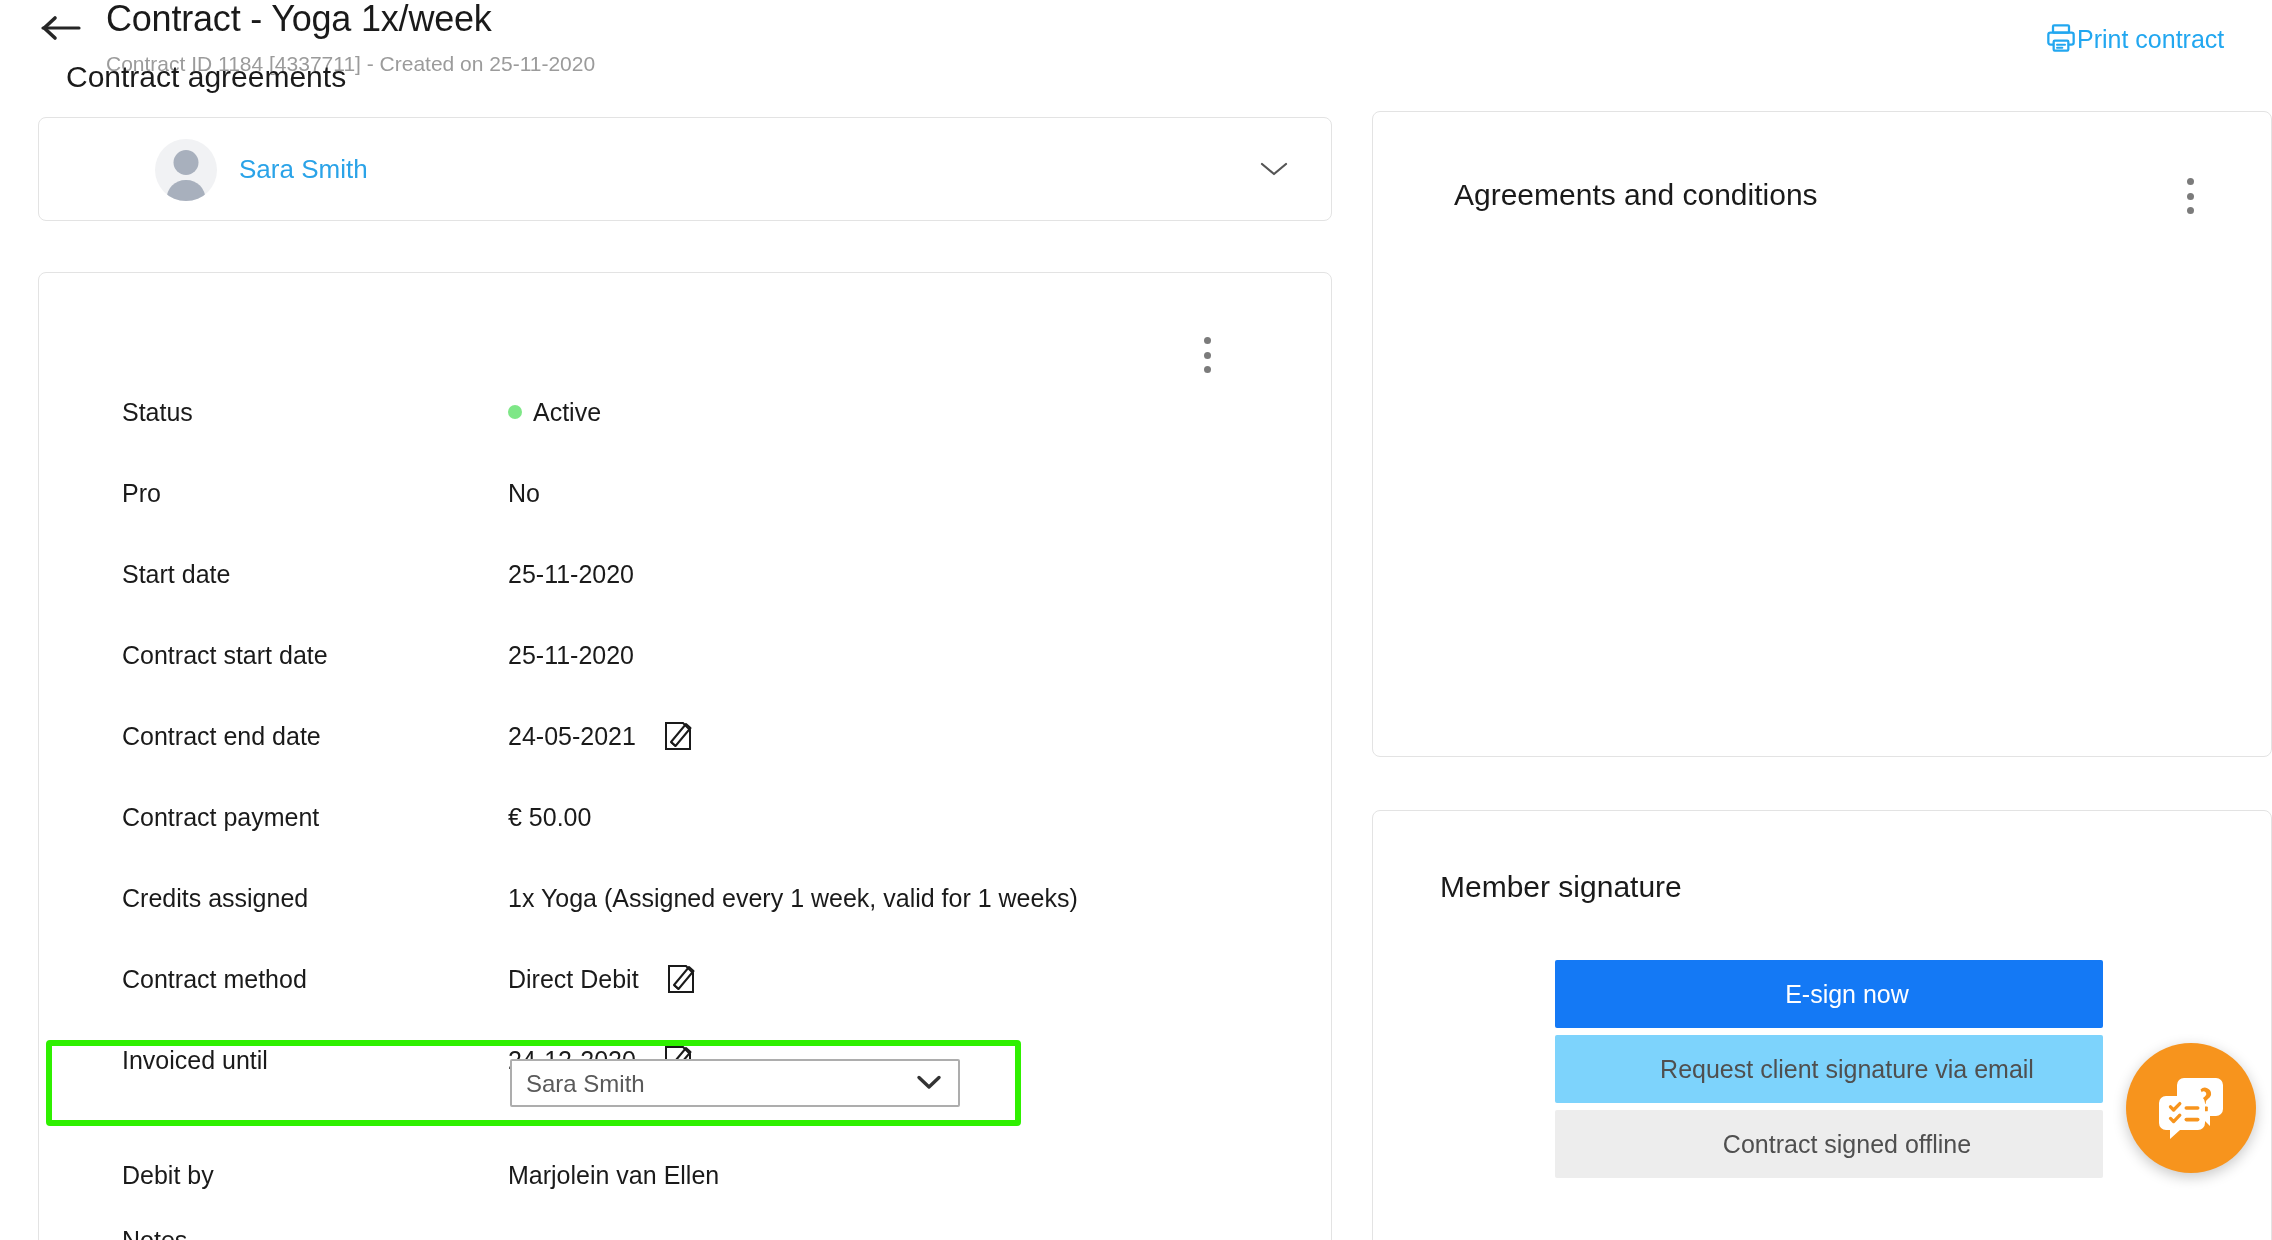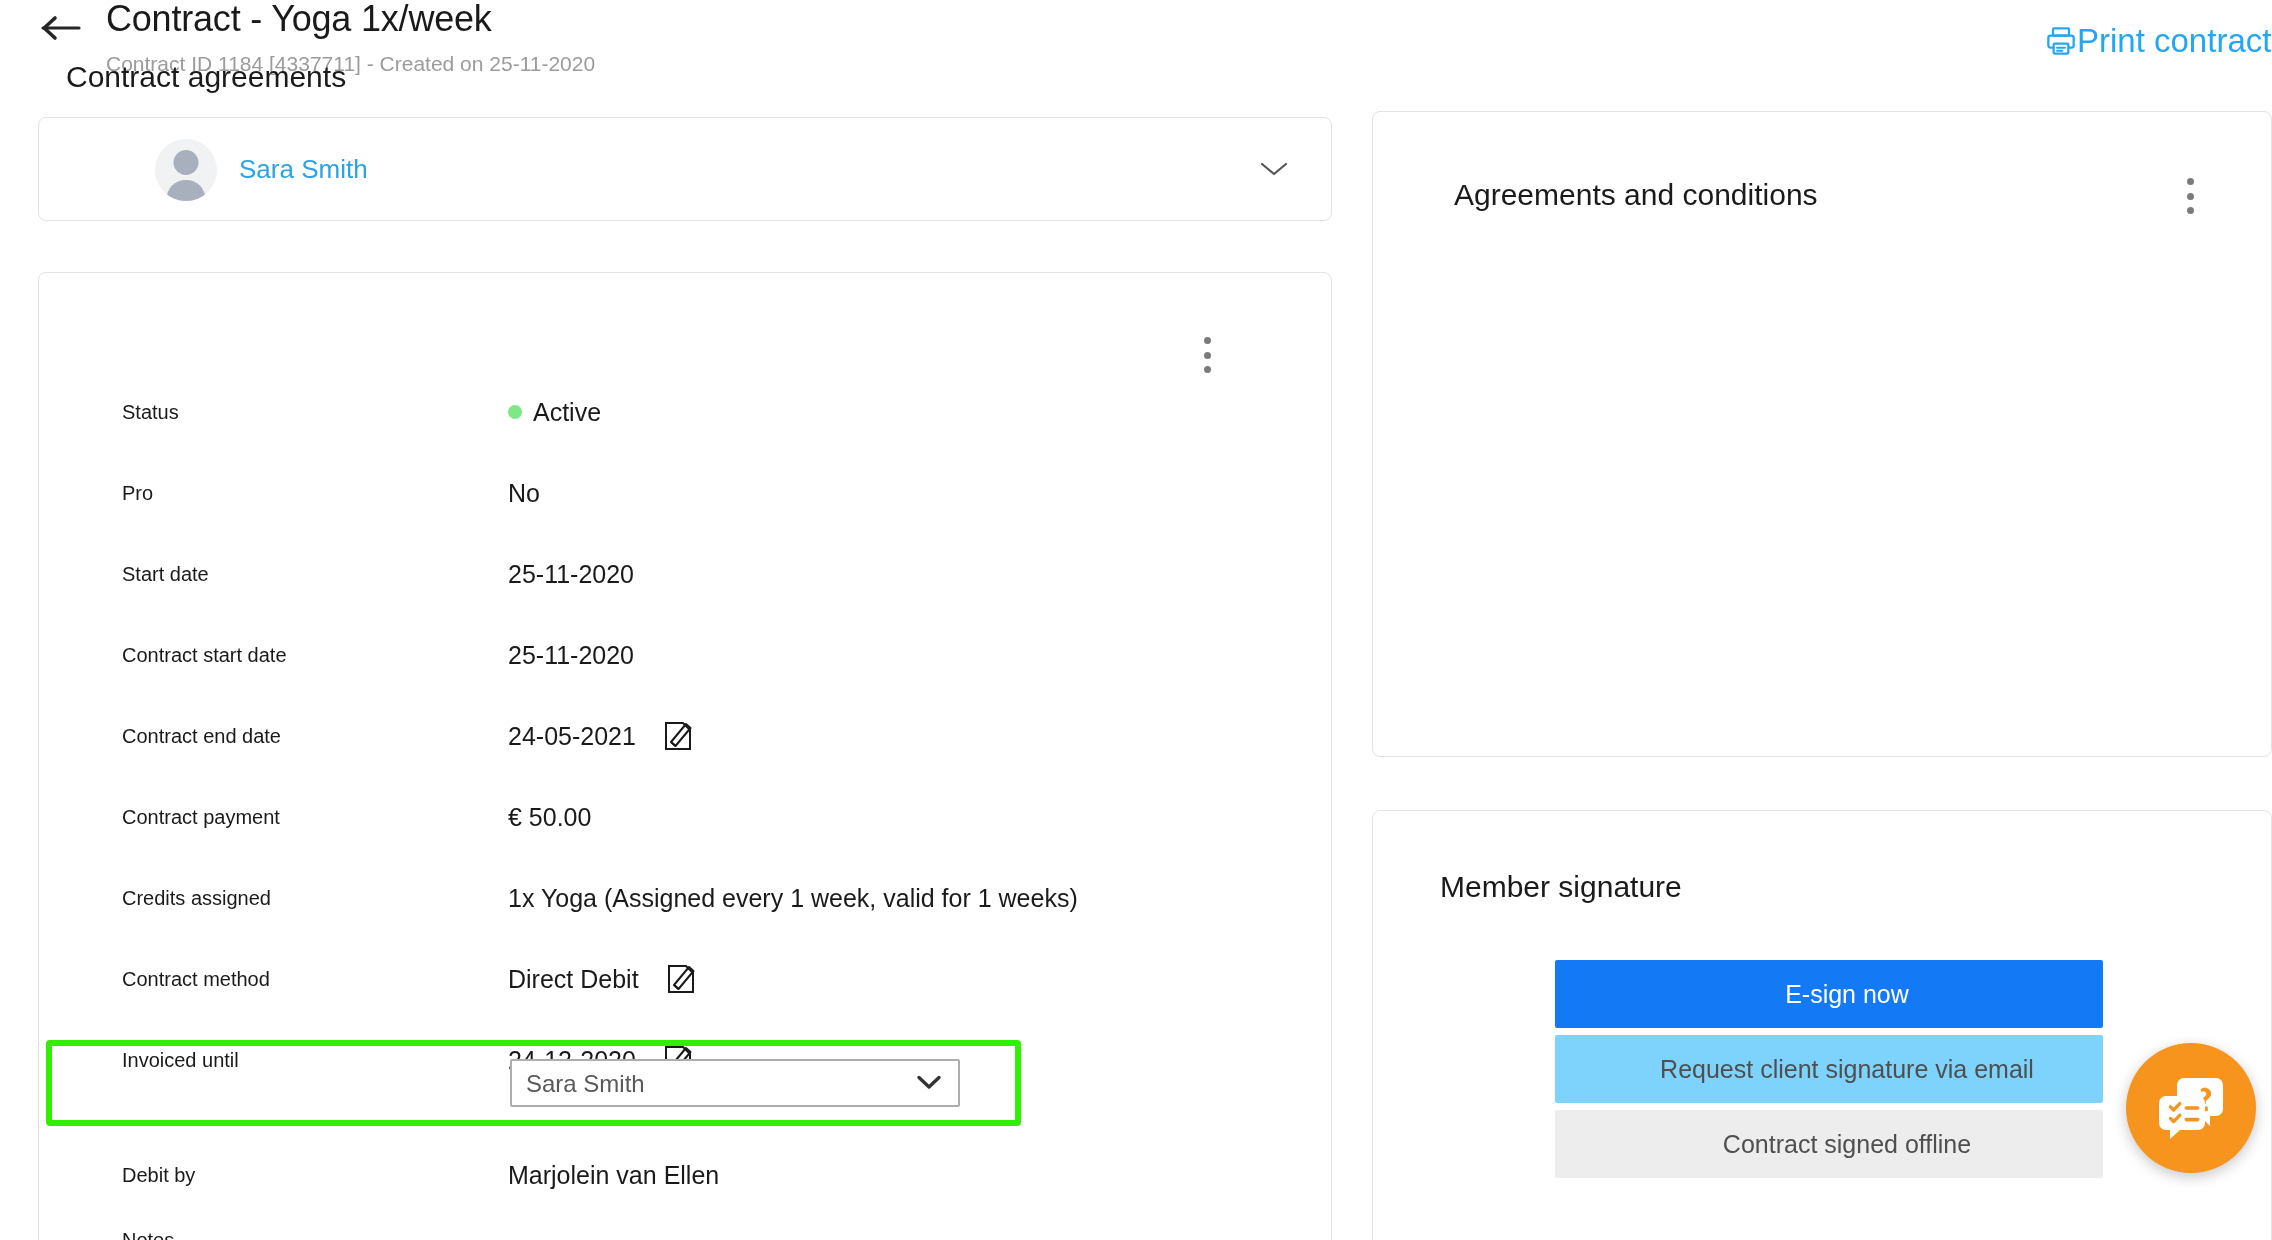--- a/index.html
+++ b/index.html
@@ -23,22 +23,22 @@
     position: absolute; left: 106px; top: -2px;
     font-size: 36px; font-weight: 400; color: #1a1a1a; letter-spacing: -0.2px;
     white-space: nowrap;
   }
   .page-subtitle {
     position: absolute; left: 106px; top: 52px;
     font-size: 21px; font-weight: 400; color: #9b9b9b; white-space: nowrap;
   }
   .print-link {
     position: absolute; left: 2045px; top: 22px;
-    display: flex; align-items: center; 
-    color: #22a7f0; font-size: 33px; white-space: nowrap; cursor: pointer;
+    display: flex; align-items: flex-end; 
+    color: #22a7f0; font-size: 25px; white-space: nowrap; cursor: pointer;
   }
   .print-icon { width: 32px; height: 32px; flex: 0 0 32px; }
 
   
   .card {
     position: absolute; background: #ffffff;
     border: 1px solid #e3e3e3; border-radius: 8px;
   }
 
   
@@ -79,21 +79,21 @@
   #agreements-kebab { left: 1192px; top: 333px; }
   #conditions-kebab { left: 2175px; top: 174px; }
 
   
   .detail-rows { position: absolute; left: 0; top: 0; width: 100%; }
   .row {
     position: absolute; left: 0; width: 100%; height: 64px;
     display: flex; align-items: center;
   }
   .row .label {
-    position: absolute; left: 122px; font-size: 20px; color: #1a1a1a; white-space: nowrap;
+    position: absolute; left: 122px; font-size: 25px; color: #1a1a1a; white-space: nowrap;
   }
   .row .value {
     position: absolute; left: 508px; font-size: 25px; color: #1a1a1a; white-space: nowrap;
     display: flex; align-items: center;
   }
   .status-dot {
     width: 14px; height: 14px; border-radius: 50%; background: #7ee787;
     display: inline-block; margin-right: 11px; flex: 0 0 14px;
   }
   .edit-icon {

